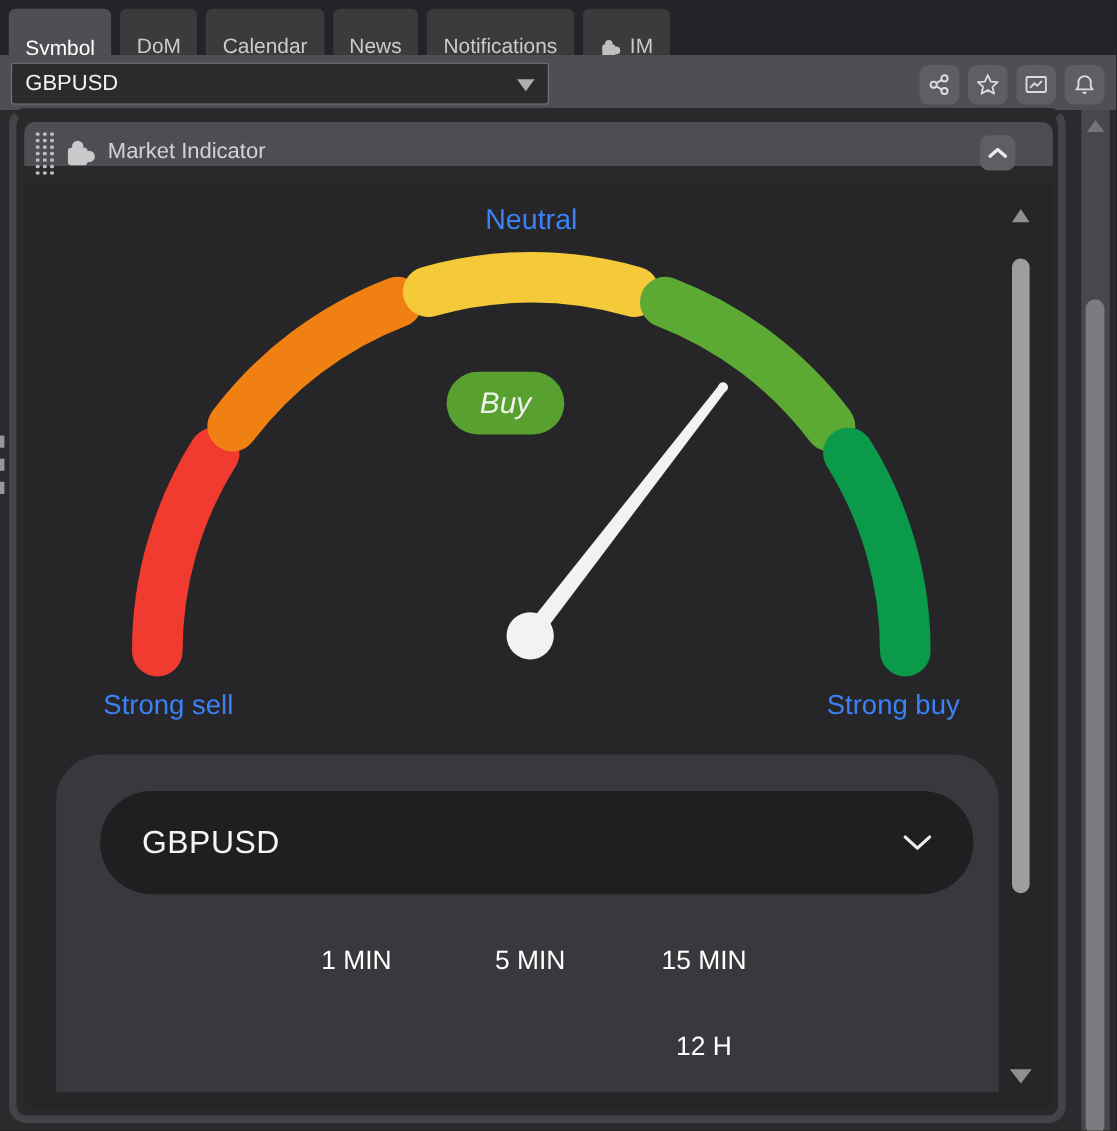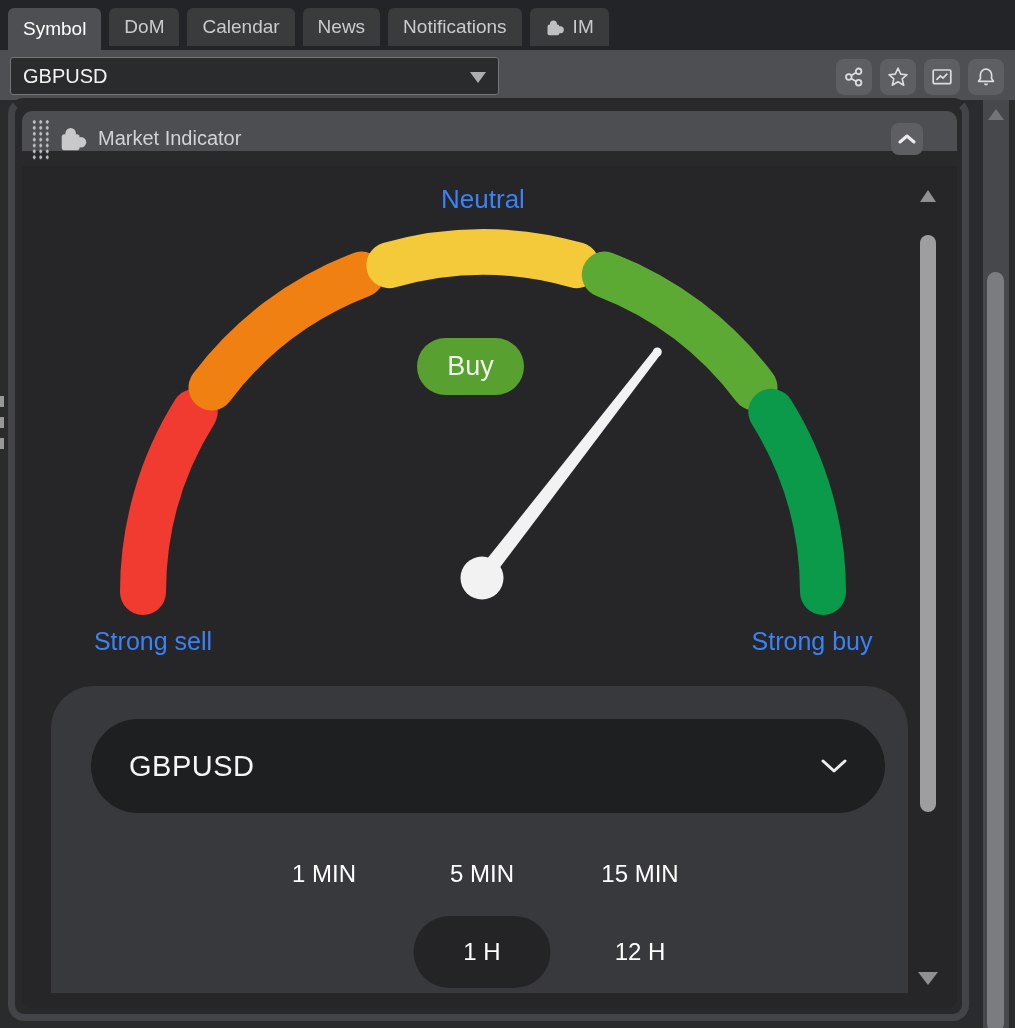--- a/index.html
+++ b/index.html
@@ -3,21 +3,21 @@
 <meta charset="utf-8">
 <style>
   html,body{margin:0;padding:0;background:#1d1d1f;}
   .screen{position:relative;width:1015px;height:1028px;overflow:hidden;
     background:#2a2b2d;font-family:"Liberation Sans","DejaVu Sans",sans-serif;
     -webkit-font-smoothing:antialiased;color:#e8e8ea;}
   
   .tabbar{position:absolute;left:0;top:0;width:100%;height:50px;background:#232427;
     display:flex;align-items:flex-start;padding:8px 0 0 8px;box-sizing:border-box;gap:8px;}
   .tab{height:38px;background:#3a3b3d;border-radius:6px 6px 0 0;color:#c9cbcd;
-    font-size:19px;display:inline-flex;align-items:center;padding:0 15px;cursor:default;white-space:nowrap;}
+    font-size:19px;display:inline-flex;align-items:center;padding:16px 15px;cursor:default;white-space:nowrap;}
   .tab.active{height:42px;background:#4e4f52;color:#ffffff;}
   .tab .tab-icon{margin-right:8px;display:inline-flex;}
   
   .toolbar{position:absolute;left:0;top:50px;width:100%;height:50px;background:#4e4f52;}
   .symbol-select{position:absolute;left:10px;top:7px;width:489px;height:38px;background:#2a2b2c;
     border:1px solid #747578;border-radius:3px;box-sizing:border-box;display:flex;align-items:center;}
   .symbol-select .val{font-size:20px;color:#f2f2f3;margin-left:12px;}
   .caret-down{position:absolute;right:12px;top:14px;width:0;height:0;
     border-left:8px solid transparent;border-right:8px solid transparent;border-top:11px solid #aeaeb0;}
   .tool-btn{position:absolute;top:9px;width:36px;height:36px;background:#5e5f62;border-radius:8px;
@@ -38,23 +38,23 @@
   .collapse-btn{position:absolute;right:34px;top:12px;width:32px;height:32px;background:#5e5f62;
     border-radius:8px;display:flex;align-items:center;justify-content:center;}
   .widget-content{position:absolute;left:22px;top:166px;width:935px;height:842px;background:#262629;
     border-radius:0 0 10px 10px;overflow:hidden;}
   
   .gauge-svg{position:absolute;left:0;top:0;}
   .gauge-label{position:absolute;transform:translateX(-50%);color:#3b82f6;white-space:nowrap;}
   .lbl-top{left:461px;top:18px;font-size:26px;}
   .lbl-left{left:131px;top:461px;font-size:25px;}
   .lbl-right{left:790px;top:461px;font-size:25px;}
-  .reading-badge{position:absolute;left:395px;top:172px;width:107px;height:57px;border-radius:29px;
+  .reading-badge{position:absolute;left:384px;top:172px;width:107px;height:57px;border-radius:29px;
     background:#58a02f;display:flex;align-items:center;justify-content:center;
-    font-size:27px;color:#eef2ea;}
+    font-size:27px;color:#eef2ea;font-style:italic;}
   
   .in-arrow-up{position:absolute;left:898px;top:24px;width:0;height:0;
     border-left:8px solid transparent;border-right:8px solid transparent;border-bottom:12px solid #8f9092;}
   .in-thumb{position:absolute;left:898px;top:69px;width:16px;height:577px;background:#9e9ea0;border-radius:8px;}
   .in-arrow-down{position:absolute;left:896px;top:806px;width:0;height:0;
     border-left:10px solid transparent;border-right:10px solid transparent;border-top:13px solid #8f9092;}
   
   .sub-panel{position:absolute;left:29px;top:520px;width:857px;height:307px;background:#38393c;
     border-radius:42px 42px 0 0;}
   .pair-select{position:absolute;left:40px;top:33px;width:794px;height:94px;background:#1e1f21;
@@ -192,21 +192,20 @@
         <span class="val">GBPUSD</span>
         <span class="chev">
           <svg width="26" height="15" viewBox="0 0 26 15">
             <polyline points="2,2 13,12 24,2" fill="none" stroke="#ececee" stroke-width="3" stroke-linecap="round" stroke-linejoin="round"></polyline>
             </svg>
         </span>
       </div>
       <div class="tf-chip" style="left:273px;top:188px">1 MIN</div>
       <div class="tf-chip" style="left:431px;top:188px">5 MIN</div>
       <div class="tf-chip" style="left:589px;top:188px">15 MIN</div>
-      <div class="tf-chip selected" style="left:431px;top:266px">1 H</div>
       <div class="tf-chip" style="left:589px;top:266px">12 H</div>
     </div>
   </div>
 
   <div class="edge-mark" style="top:396px"></div>
   <div class="edge-mark" style="top:417px"></div>
   <div class="edge-mark" style="top:438px"></div>
 
 </div>
 

